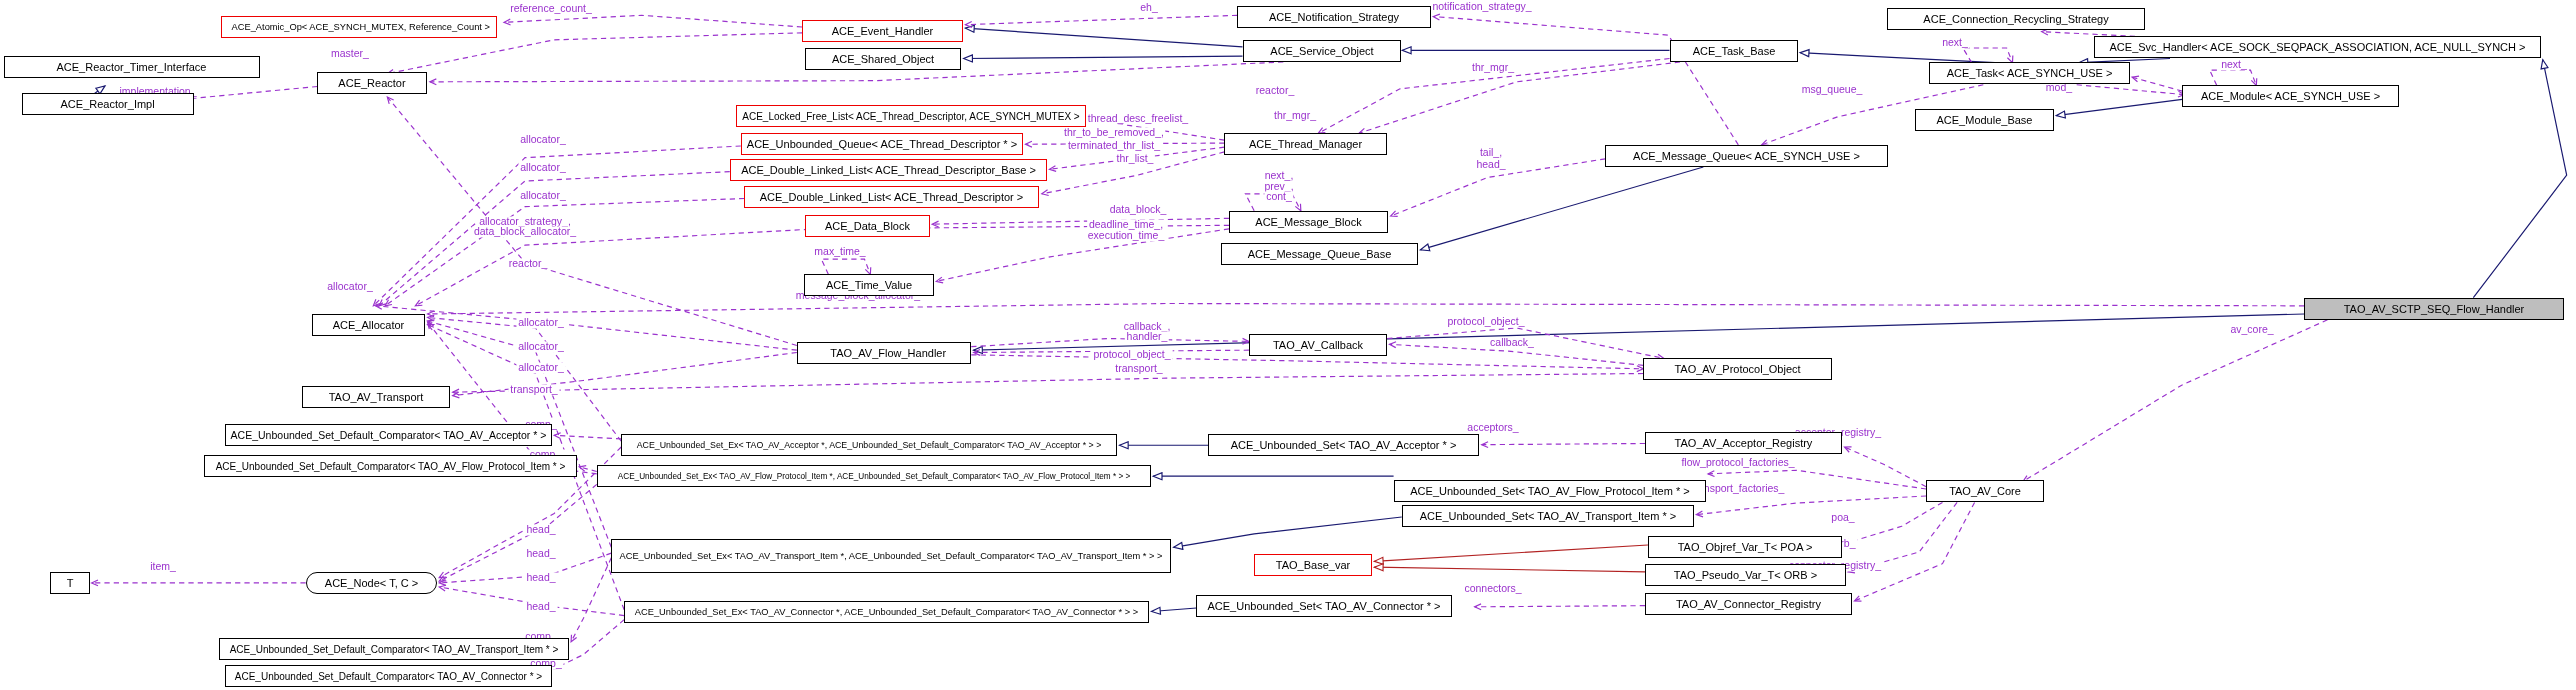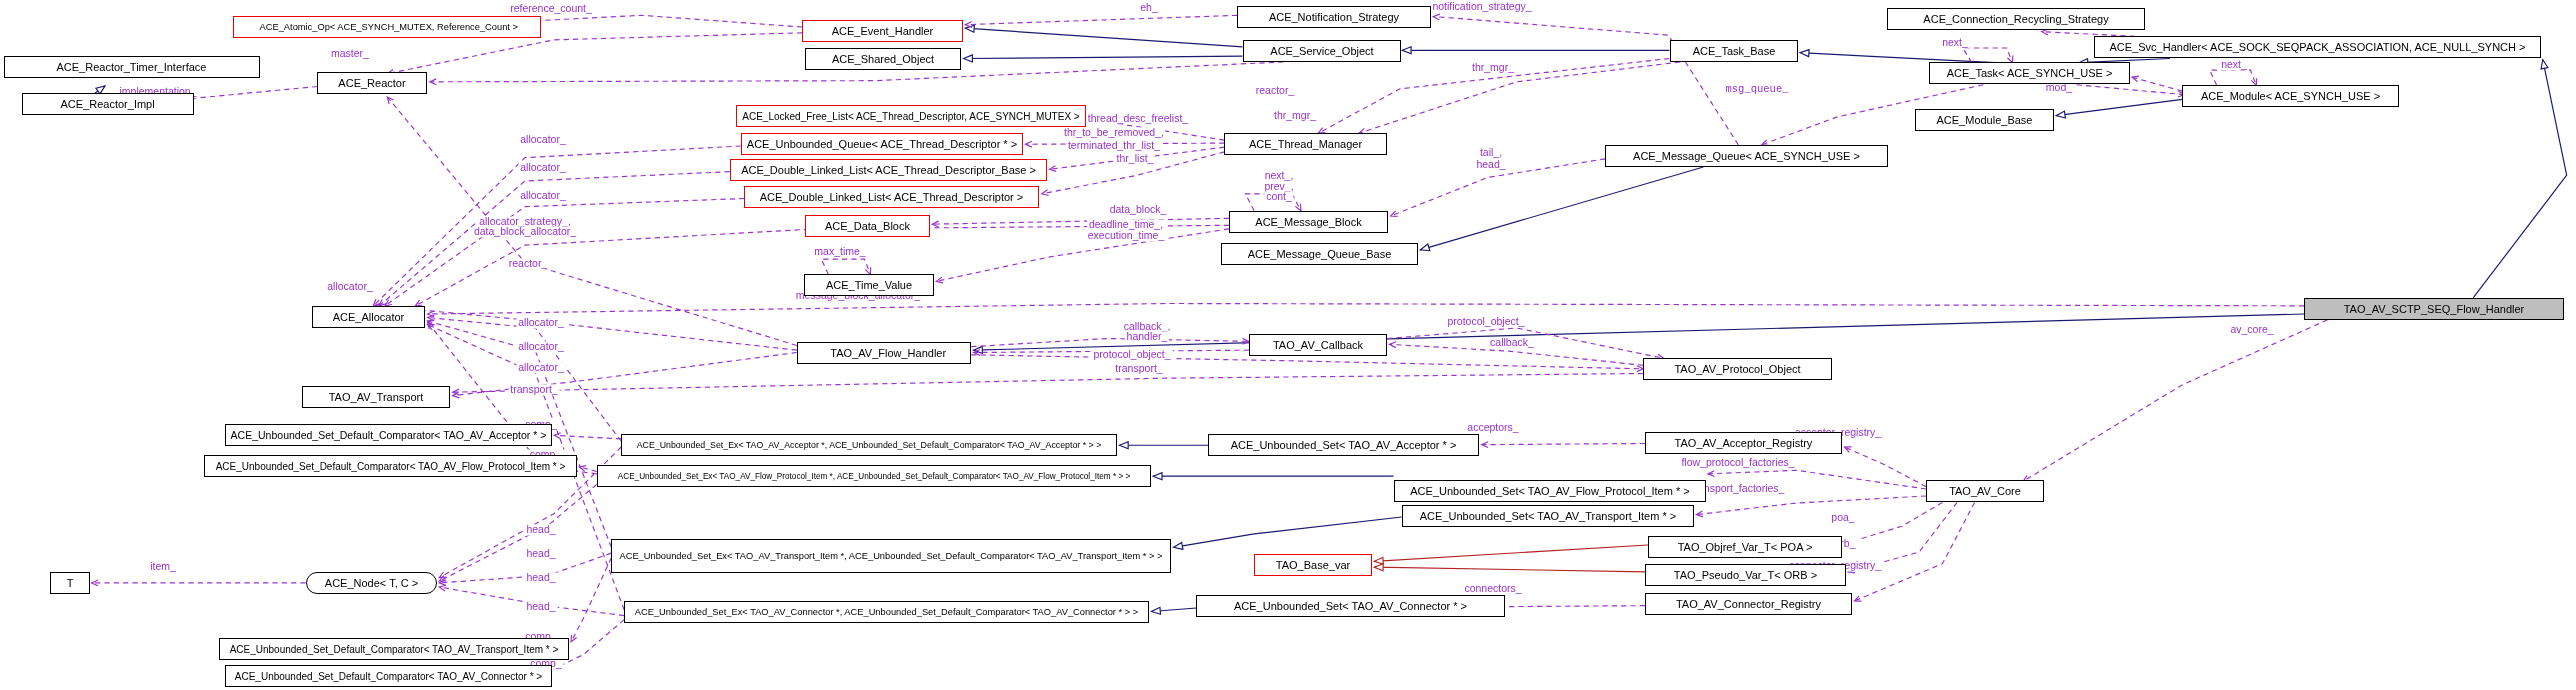--- a/index.html
+++ b/index.html
@@ -115,21 +115,21 @@
     <div class="edge-label" style="left: 158px; top: 92px;">implementation_</div>
     <div class="edge-label" style="left: 1149px; top: 8.2px;">eh_</div>
     <div class="edge-label" style="left: 1482px; top: 7px;">notification_strategy_</div>
     <div class="edge-label" style="left: 2042px; top: 17.5px;">recycler_</div>
     <div class="edge-label" style="left: 1955px; top: 43px;">next_</div>
     <div class="edge-label" style="left: 1493px; top: 68px;">thr_mgr_</div>
     <div class="edge-label" style="left: 2077px; top: 69px;">q_ptr_</div>
     <div class="edge-label" style="left: 2234px; top: 65px;">next_</div>
     <div class="edge-label" style="left: 2059px; top: 88px;">mod_</div>
     <div class="edge-label" style="left: 1275px; top: 91px;">reactor_</div>
-    <div class="edge-label" style="left: 1757px; top: 90px; font-family: Liberation Mono, monospace;">msg_queue_</div>
+    <div class="edge-label" style="left: 1832px; top: 90px;">msg_queue_</div>
     <div class="edge-label" style="left: 1295px; top: 116px;">thr_mgr_</div>
     <div class="edge-label" style="left: 1138px; top: 119px;">thread_desc_freelist_</div>
     <div class="edge-label" style="left: 1114px; top: 133px;">thr_to_be_removed_,</div>
     <div class="edge-label" style="left: 1114px; top: 146px;">terminated_thr_list_</div>
     <div class="edge-label" style="left: 1135px; top: 159px;">thr_list_</div>
     <div class="edge-label" style="left: 543px; top: 140px;">allocator_</div>
     <div class="edge-label" style="left: 543px; top: 168px;">allocator_</div>
     <div class="edge-label" style="left: 543px; top: 196px;">allocator_</div>
     <div class="edge-label" style="left: 1491px; top: 153px;">tail_,</div>
     <div class="edge-label" style="left: 1491px; top: 165px;">head_</div>
@@ -169,21 +169,21 @@
     <div class="edge-label" style="left: 541px; top: 607px;">head_</div>
     <div class="edge-label" style="left: 163px; top: 567px;">item_</div>
     <div class="edge-label" style="left: 1843px; top: 518px;">poa_</div>
     <div class="edge-label" style="left: 1845px; top: 544px;">orb_</div>
     <div class="edge-label" style="left: 1835px; top: 566px;">connector_registry_</div>
     <div class="edge-label" style="left: 1493px; top: 589px;">connectors_</div>
     <div class="edge-label" style="left: 541px; top: 637px;">comp_</div>
     <div class="edge-label" style="left: 546px; top: 664px;">comp_</div>
     <div class="node" style="left: 3.5px; top: 56px; width: 256px; height: 22px;">ACE_Reactor_Timer_Interface</div>
     <div class="node" style="left: 21.6px; top: 93px; width: 172px; height: 22px;">ACE_Reactor_Impl</div>
-    <div class="node red" style="left: 233px; top: 16.3px; width: 308px; height: 22px; font-size: 9.3px; padding-left: 7px;">ACE_Atomic_Op&lt; ACE_SYNCH_MUTEX, Reference_Count &gt;</div>
+    <div class="node red" style="left: 221px; top: 16.3px; width: 276px; height: 22px; font-size: 9.3px; padding-left: 7px;">ACE_Atomic_Op&lt; ACE_SYNCH_MUTEX, Reference_Count &gt;</div>
     <div class="node" style="left: 317px; top: 72px; width: 110px; height: 22px;">ACE_Reactor</div>
     <div class="node red" style="left: 802px; top: 20px; width: 161px; height: 22px;">ACE_Event_Handler</div>
     <div class="node" style="left: 805px; top: 48px; width: 156px; height: 22px;">ACE_Shared_Object</div>
     <div class="node" style="left: 1237px; top: 6.4px; width: 194px; height: 22px;">ACE_Notification_Strategy</div>
     <div class="node" style="left: 1243px; top: 40px; width: 158px; height: 22px;">ACE_Service_Object</div>
     <div class="node" style="left: 1670px; top: 40px; width: 128px; height: 22px;">ACE_Task_Base</div>
     <div class="node" style="left: 1887px; top: 8.2px; width: 258px; height: 22px;">ACE_Connection_Recycling_Strategy</div>
     <div class="node" style="left: 2094px; top: 36px; width: 447px; height: 22px;">ACE_Svc_Handler&lt; ACE_SOCK_SEQPACK_ASSOCIATION, ACE_NULL_SYNCH &gt;</div>
     <div class="node" style="left: 1929px; top: 62px; width: 201px; height: 22px;">ACE_Task&lt; ACE_SYNCH_USE &gt;</div>
     <div class="node" style="left: 2182px; top: 85px; width: 217px; height: 22px;">ACE_Module&lt; ACE_SYNCH_USE &gt;</div>
@@ -191,21 +191,21 @@
     <div class="node red" style="left: 736px; top: 105px; width: 350px; height: 22px; font-size: 10px;">ACE_Locked_Free_List&lt; ACE_Thread_Descriptor, ACE_SYNCH_MUTEX &gt;</div>
     <div class="node red" style="left: 741px; top: 133px; width: 282px; height: 22px;">ACE_Unbounded_Queue&lt; ACE_Thread_Descriptor * &gt;</div>
     <div class="node" style="left: 1224px; top: 133px; width: 163px; height: 22px;">ACE_Thread_Manager</div>
     <div class="node red" style="left: 730px; top: 159px; width: 317px; height: 22px;">ACE_Double_Linked_List&lt; ACE_Thread_Descriptor_Base &gt;</div>
     <div class="node red" style="left: 744px; top: 186px; width: 295px; height: 22px;">ACE_Double_Linked_List&lt; ACE_Thread_Descriptor &gt;</div>
     <div class="node" style="left: 1605px; top: 145px; width: 283px; height: 22px;">ACE_Message_Queue&lt; ACE_SYNCH_USE &gt;</div>
     <div class="node red" style="left: 805px; top: 215px; width: 125px; height: 22px;">ACE_Data_Block</div>
     <div class="node" style="left: 1229px; top: 211px; width: 159px; height: 22px;">ACE_Message_Block</div>
     <div class="node" style="left: 1221px; top: 243px; width: 197px; height: 22px;">ACE_Message_Queue_Base</div>
     <div class="node" style="left: 804px; top: 274px; width: 130px; height: 22px;">ACE_Time_Value</div>
-    <div class="node" style="left: 312px; top: 306px; width: 113px; height: 22px;">ACE_Allocator</div>
+    <div class="node" style="left: 312px; top: 314px; width: 113px; height: 22px;">ACE_Allocator</div>
     <div class="node main" style="left: 2304px; top: 298px; width: 260px; height: 22px;">TAO_AV_SCTP_SEQ_Flow_Handler</div>
     <div class="node" style="left: 797px; top: 342px; width: 174px; height: 22px; padding-left: 12px;">TAO_AV_Flow_Handler</div>
     <div class="node" style="left: 1249px; top: 334px; width: 138px; height: 22px;">TAO_AV_Callback</div>
     <div class="node" style="left: 1643px; top: 358px; width: 189px; height: 22px;">TAO_AV_Protocol_Object</div>
     <div class="node" style="left: 302px; top: 386px; width: 148px; height: 22px;">TAO_AV_Transport</div>
     <div class="node" style="left: 225px; top: 424px; width: 327px; height: 22px; font-size: 10.5px;">ACE_Unbounded_Set_Default_Comparator&lt; TAO_AV_Acceptor * &gt;</div>
     <div class="node" style="left: 621px; top: 434px; width: 496px; height: 22px; font-size: 8.8px;">ACE_Unbounded_Set_Ex&lt; TAO_AV_Acceptor *, ACE_Unbounded_Set_Default_Comparator&lt; TAO_AV_Acceptor * &gt; &gt;</div>
     <div class="node" style="left: 1208px; top: 434px; width: 271px; height: 22px;">ACE_Unbounded_Set&lt; TAO_AV_Acceptor * &gt;</div>
     <div class="node" style="left: 1645px; top: 432px; width: 197px; height: 22px;">TAO_AV_Acceptor_Registry</div>
     <div class="node" style="left: 204px; top: 455px; width: 373px; height: 22px; font-size: 10px;">ACE_Unbounded_Set_Default_Comparator&lt; TAO_AV_Flow_Protocol_Item * &gt;</div>
@@ -214,17 +214,17 @@
     <div class="node" style="left: 1926px; top: 480px; width: 118px; height: 22px;">TAO_AV_Core</div>
     <div class="node" style="left: 1402px; top: 505px; width: 292px; height: 22px;">ACE_Unbounded_Set&lt; TAO_AV_Transport_Item * &gt;</div>
     <div class="node" style="left: 611px; top: 539px; width: 560px; height: 34px; font-size: 9.3px;">ACE_Unbounded_Set_Ex&lt; TAO_AV_Transport_Item *, ACE_Unbounded_Set_Default_Comparator&lt; TAO_AV_Transport_Item * &gt; &gt;</div>
     <div class="node" style="left: 1648px; top: 536px; width: 194px; height: 22px;">TAO_Objref_Var_T&lt; POA &gt;</div>
     <div class="node red" style="left: 1254px; top: 554px; width: 118px; height: 22px; text-align: center;">TAO_Base_var</div>
     <div class="node" style="left: 1645px; top: 564px; width: 201px; height: 22px;">TAO_Pseudo_Var_T&lt; ORB &gt;</div>
     <div class="node" style="left: 306px; top: 572px; width: 131px; height: 22px; border-radius: 11px;">ACE_Node&lt; T, C &gt;</div>
     <div class="node" style="left: 50px; top: 572px; width: 40px; height: 22px;">T</div>
     <div class="node" style="left: 1645px; top: 593px; width: 207px; height: 22px;">TAO_AV_Connector_Registry</div>
     <div class="node" style="left: 624px; top: 601px; width: 525px; height: 22px; font-size: 9.3px;">ACE_Unbounded_Set_Ex&lt; TAO_AV_Connector *, ACE_Unbounded_Set_Default_Comparator&lt; TAO_AV_Connector * &gt; &gt;</div>
-    <div class="node" style="left: 1196px; top: 595px; width: 309px; height: 22px;">ACE_Unbounded_Set&lt; TAO_AV_Connector * &gt;</div>
+    <div class="node" style="left: 1196px; top: 595px; width: 256px; height: 22px;">ACE_Unbounded_Set&lt; TAO_AV_Connector * &gt;</div>
     <div class="node" style="left: 219px; top: 638px; width: 350px; height: 22px; font-size: 10px;">ACE_Unbounded_Set_Default_Comparator&lt; TAO_AV_Transport_Item * &gt;</div>
     <div class="node" style="left: 225px; top: 665px; width: 327px; height: 22px; font-size: 10px;">ACE_Unbounded_Set_Default_Comparator&lt; TAO_AV_Connector * &gt;</div>
   </div>
 
 
 </body></html>

